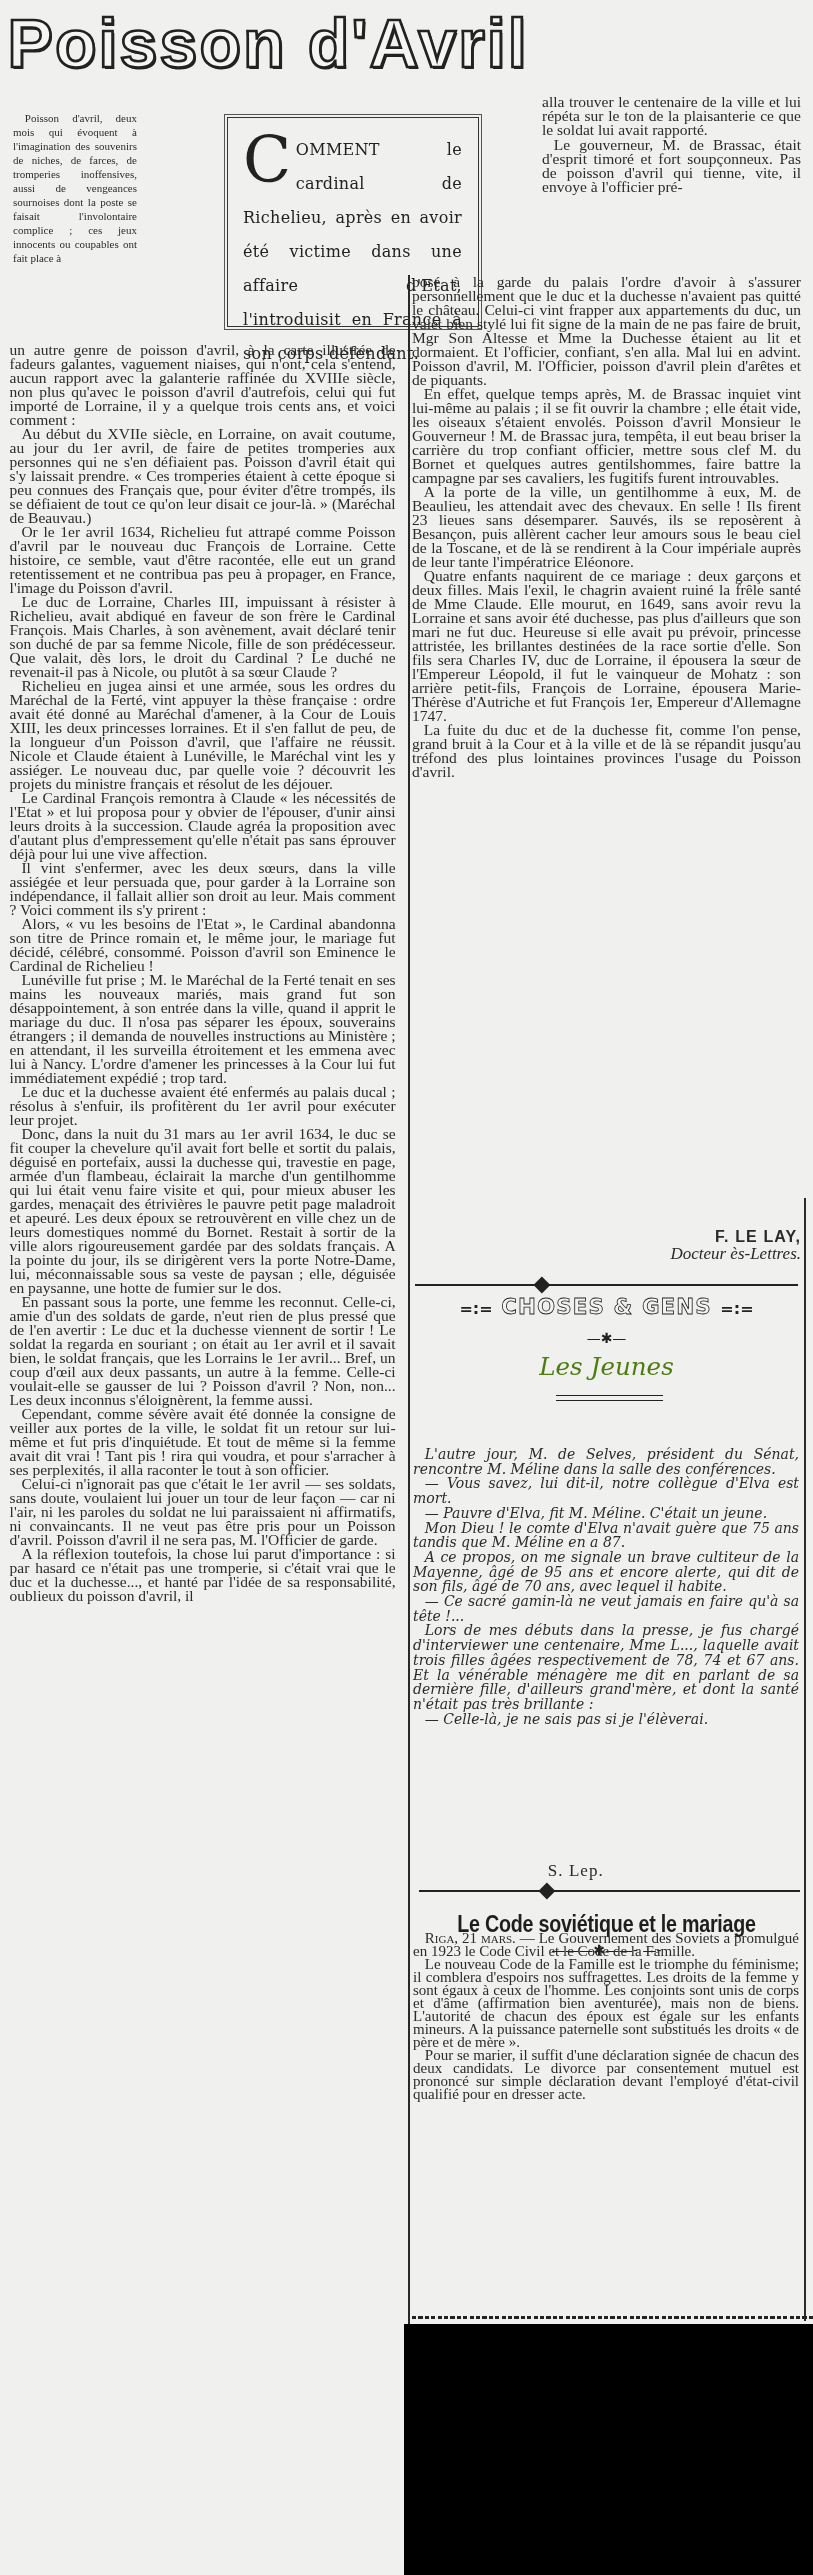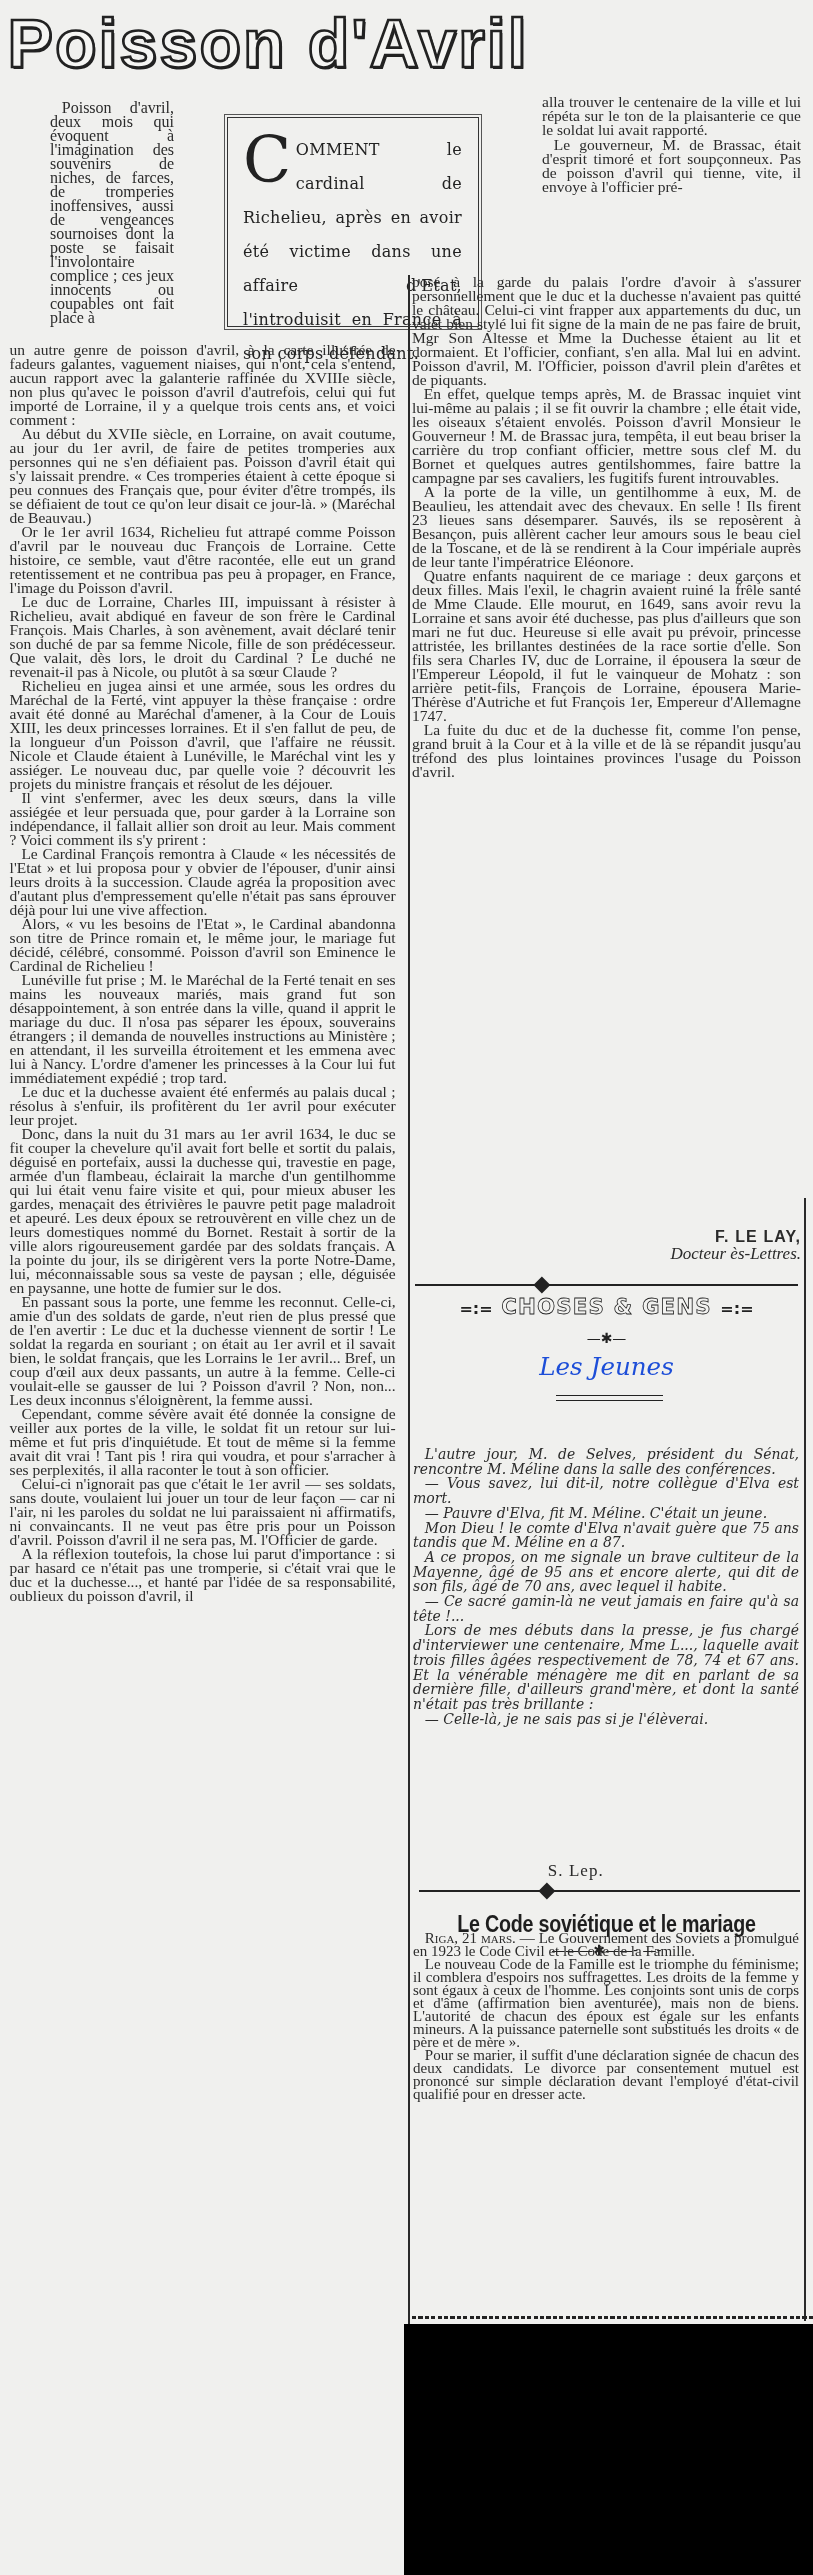--- a/index.html
+++ b/index.html
@@ -31,21 +31,21 @@
     position: absolute;
     font-family: "Liberation Serif", "DejaVu Serif", serif;
     font-size: 15.5px; line-height: 14px;
     text-align: justify; hyphens: manual;
     color: #2b2b2b;
   }
   .col-text p { margin: 0; text-indent: 11.8px; }
   .col-text p.noind { text-indent: 0; }
 
   
-  .intro { left: 13px; top: 101px; width: 124px; font-size: 16px; line-height: 14px; margin-left: 37px; }
+  .intro { left: 13px; top: 111px; width: 124px; font-size: 11px; line-height: 14px; }
 
   
   .lede-box {
     position: absolute; left: 227px; top: 117px; width: 250px; height: 208px;
     border: 1.6px double #333; outline: 0.5px solid #555; outline-offset: 2.1px;
   }
   .lede-text {
     position: absolute; left: 15px; top: 15px; width: 219px;
     font-family: "DejaVu Serif", serif; font-size: 16px; line-height: 34px;
     text-align: justify; color: #222; letter-spacing: 0.3px;
@@ -89,21 +89,21 @@
     font-family: "DejaVu Sans", sans-serif; font-weight: bold; font-size: 21.4px;
     color: #f3f3f1; -webkit-text-stroke: 0.8px #222; letter-spacing: 1.1px;
   }
   .section-title .deco { color: #222; -webkit-text-stroke: 0; font-size: 16px; letter-spacing: 0; }
   .star-rule {
     position: absolute; left: 412px; width: 389px; text-align: center;
     font-family: "DejaVu Sans", sans-serif; font-size: 14px; color: #222;
   }
   .subhead-italic {
     position: absolute; left: 412px; width: 389px; text-align: center;
-    font-family: "DejaVu Serif", serif; font-style: italic; font-size: 24.6px; color: #1d4ed8;
+    font-family: "DejaVu Serif", serif; font-style: italic; font-size: 24.6px; color: #4d7c0f;
   }
   .double-underline {
     position: absolute; left: 556px; width: 107px; height: 3.7px;
     border-top: 1.6px solid #222; border-bottom: 1.6px solid #222;
   }
 
   .italic-col { font-style: italic; font-family: "DejaVu Serif", serif; font-size: 14px; line-height: 14.7px; }
   .jeunes { left: 413px; top: 1447px; width: 386px; }
   .sig-lep {
     position: absolute; left: 392px; top: 1861px; width: 389px; text-align: center;
@@ -145,22 +145,22 @@
     <p class="noind">alla trouver le centenaire de la ville et lui répéta sur le ton de la plaisanterie ce que le soldat lui avait rapporté.</p>
     <p>Le gouverneur, M. de Brassac, était d'esprit timoré et fort soupçonneux. Pas de poisson d'avril qui tienne, vite, il envoye à l'officier pré-</p>
   </div>
 
   <div class="col-text left-main">
     <p class="noind">un autre genre de poisson d'avril, à la carte illustrée de fadeurs galantes, vaguement niaises, qui n'ont, cela s'entend, aucun rapport avec la galanterie raffinée du XVIIIe siècle, non plus qu'avec le poisson d'avril d'autrefois, celui qui fut importé de Lorraine, il y a quelque trois cents ans, et voici comment :</p>
     <p>Au début du XVIIe siècle, en Lorraine, on avait coutume, au jour du 1er avril, de faire de petites tromperies aux personnes qui ne s'en défiaient pas. Poisson d'avril était qui s'y laissait prendre. « Ces tromperies étaient à cette époque si peu connues des Français que, pour éviter d'être trompés, ils se défiaient de tout ce qu'on leur disait ce jour-là. » (Maréchal de Beauvau.)</p>
     <p>Or le 1er avril 1634, Richelieu fut attrapé comme Poisson d'avril par le nouveau duc François de Lorraine. Cette histoire, ce semble, vaut d'être racontée, elle eut un grand retentissement et ne contribua pas peu à propager, en France, l'image du Poisson d'avril.</p>
     <p>Le duc de Lorraine, Charles III, impuissant à résister à Richelieu, avait abdiqué en faveur de son frère le Cardinal François. Mais Charles, à son avènement, avait déclaré tenir son duché de par sa femme Nicole, fille de son prédécesseur. Que valait, dès lors, le droit du Cardinal ? Le duché ne revenait-il pas à Nicole, ou plutôt à sa sœur Claude ?</p>
     <p>Richelieu en jugea ainsi et une armée, sous les ordres du Maréchal de la Ferté, vint appuyer la thèse française : ordre avait été donné au Maréchal d'amener, à la Cour de Louis XIII, les deux princesses lorraines. Et il s'en fallut de peu, de la longueur d'un Poisson d'avril, que l'affaire ne réussit. Nicole et Claude étaient à Lunéville, le Maréchal vint les y assiéger. Le nouveau duc, par quelle voie ? découvrit les projets du ministre français et résolut de les déjouer.</p>
+    <p>Le Cardinal François remontra à Claude « les nécessités de l'Etat » et lui proposa pour y obvier de l'épouser, d'unir ainsi leurs droits à la succession. Claude agréa la proposition avec d'autant plus d'empressement qu'elle n'était pas sans éprouver déjà pour lui une vive affection.</p>
     <p>Il vint s'enfermer, avec les deux sœurs, dans la ville assiégée et leur persuada que, pour garder à la Lorraine son indépendance, il fallait allier son droit au leur. Mais comment ? Voici comment ils s'y prirent :</p>
-    <p>Le Cardinal François remontra à Claude « les nécessités de l'Etat » et lui proposa pour y obvier de l'épouser, d'unir ainsi leurs droits à la succession. Claude agréa la proposition avec d'autant plus d'empressement qu'elle n'était pas sans éprouver déjà pour lui une vive affection.</p>
     <p>Alors, « vu les besoins de l'Etat », le Cardinal abandonna son titre de Prince romain et, le même jour, le mariage fut décidé, célébré, consommé. Poisson d'avril son Eminence le Cardinal de Richelieu !</p>
     <p>Lunéville fut prise ; M. le Maréchal de la Ferté tenait en ses mains les nouveaux mariés, mais grand fut son désappointement, à son entrée dans la ville, quand il apprit le mariage du duc. Il n'osa pas séparer les époux, souverains étrangers ; il demanda de nouvelles instructions au Ministère ; en attendant, il les surveilla étroitement et les emmena avec lui à Nancy. L'ordre d'amener les princesses à la Cour lui fut immédiatement expédié ; trop tard.</p>
     <p>Le duc et la duchesse avaient été enfermés au palais ducal ; résolus à s'enfuir, ils profitèrent du 1er avril pour exécuter leur projet.</p>
     <p>Donc, dans la nuit du 31 mars au 1er avril 1634, le duc se fit couper la chevelure qu'il avait fort belle et sortit du palais, déguisé en portefaix, aussi la duchesse qui, travestie en page, armée d'un flambeau, éclairait la marche d'un gentilhomme qui lui était venu faire visite et qui, pour mieux abuser les gardes, menaçait des étrivières le pauvre petit page maladroit et apeuré. Les deux époux se retrouvèrent en ville chez un de leurs domestiques nommé du Bornet. Restait à sortir de la ville alors rigoureusement gardée par des soldats français. A la pointe du jour, ils se dirigèrent vers la porte Notre-Dame, lui, méconnaissable sous sa veste de paysan ; elle, déguisée en paysanne, une hotte de fumier sur le dos.</p>
     <p>En passant sous la porte, une femme les reconnut. Celle-ci, amie d'un des soldats de garde, n'eut rien de plus pressé que de l'en avertir : Le duc et la duchesse viennent de sortir ! Le soldat la regarda en souriant ; on était au 1er avril et il savait bien, le soldat français, que les Lorrains le 1er avril... Bref, un coup d'œil aux deux passants, un autre à la femme. Celle-ci voulait-elle se gausser de lui ? Poisson d'avril ? Non, non... Les deux inconnus s'éloignèrent, la femme aussi.</p>
     <p>Cependant, comme sévère avait été donnée la consigne de veiller aux portes de la ville, le soldat fit un retour sur lui-même et fut pris d'inquiétude. Et tout de même si la femme avait dit vrai ! Tant pis ! rira qui voudra, et pour s'arracher à ses perplexités, il alla raconter le tout à son officier.</p>
     <p>Celui-ci n'ignorait pas que c'était le 1er avril — ses soldats, sans doute, voulaient lui jouer un tour de leur façon — car ni l'air, ni les paroles du soldat ne lui paraissaient ni affirmatifs, ni convaincants. Il ne veut pas être pris pour un Poisson d'avril. Poisson d'avril il ne sera pas, M. l'Officier de garde.</p>
     <p>A la réflexion toutefois, la chose lui parut d'importance : si par hasard ce n'était pas une tromperie, si c'était vrai que le duc et la duchesse..., et hanté par l'idée de sa responsabilité, oublieux du poisson d'avril, il</p>
   </div>
 

